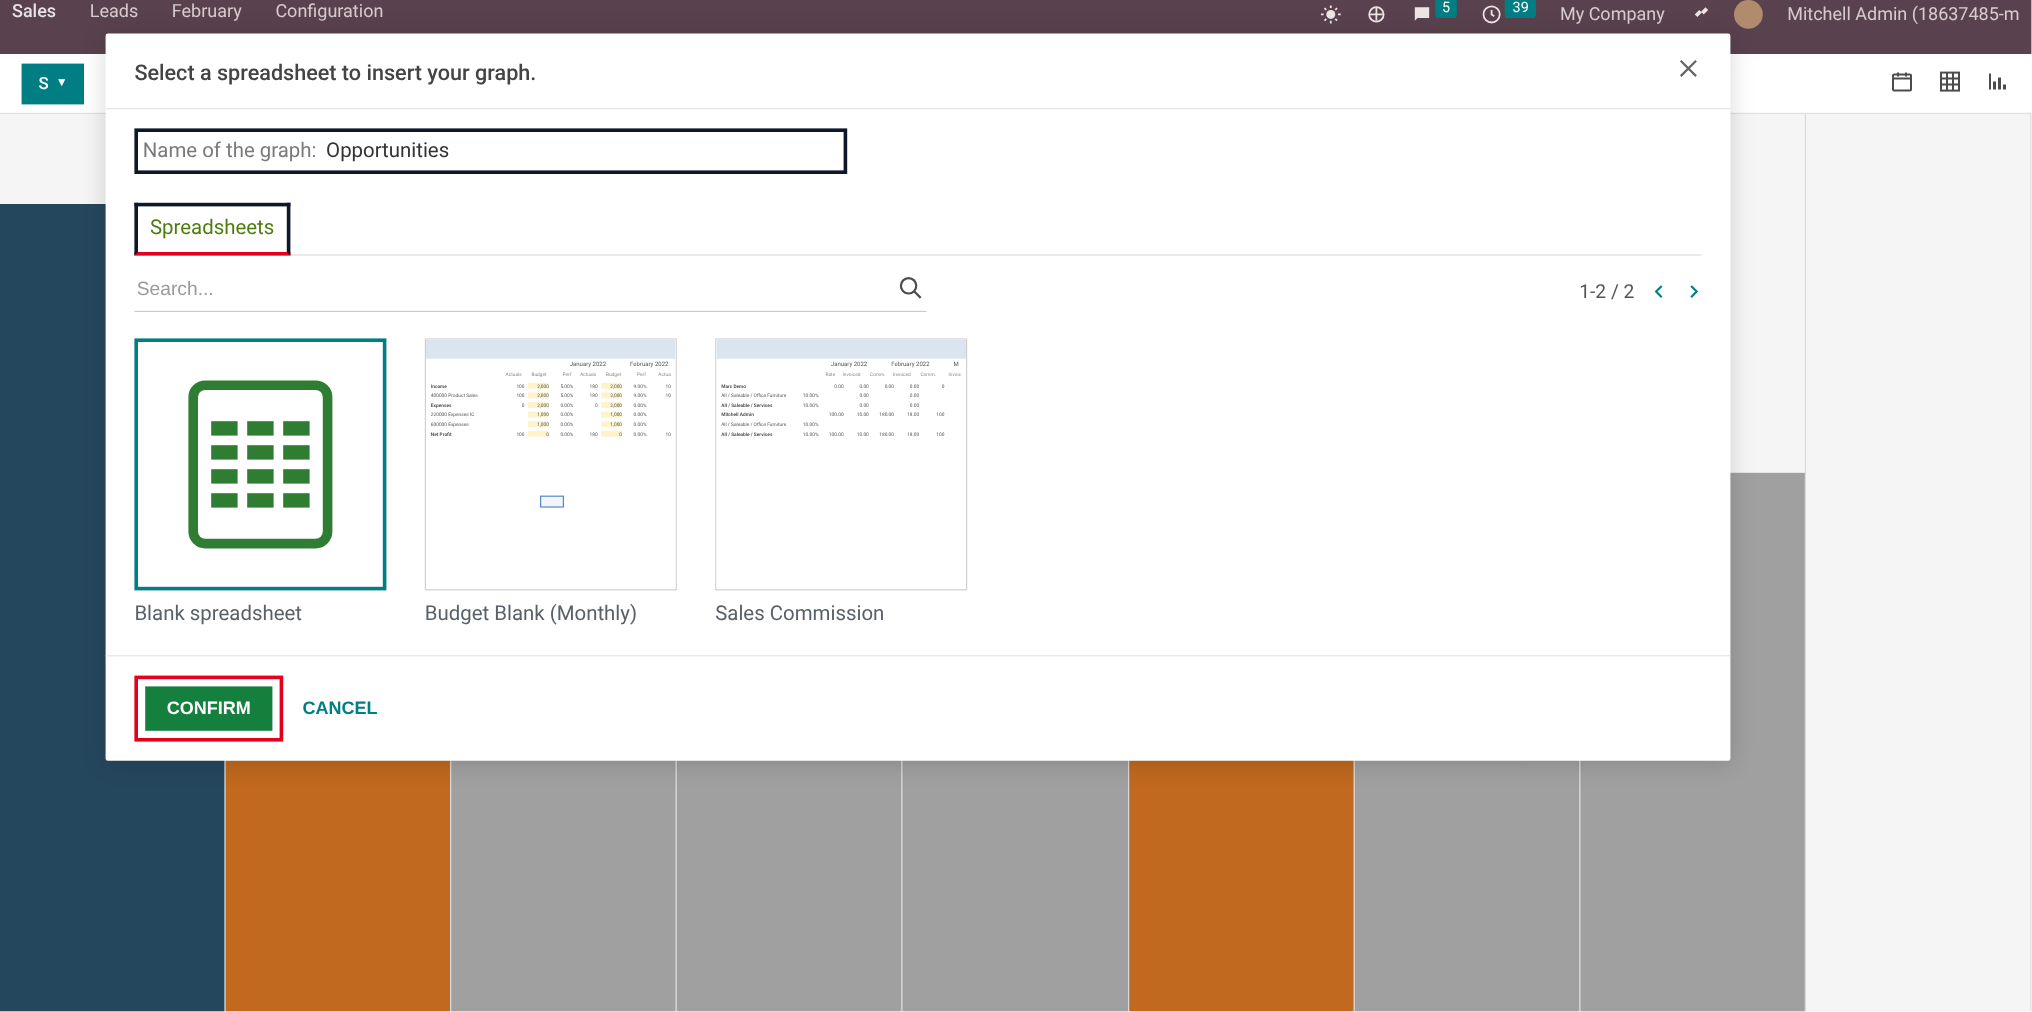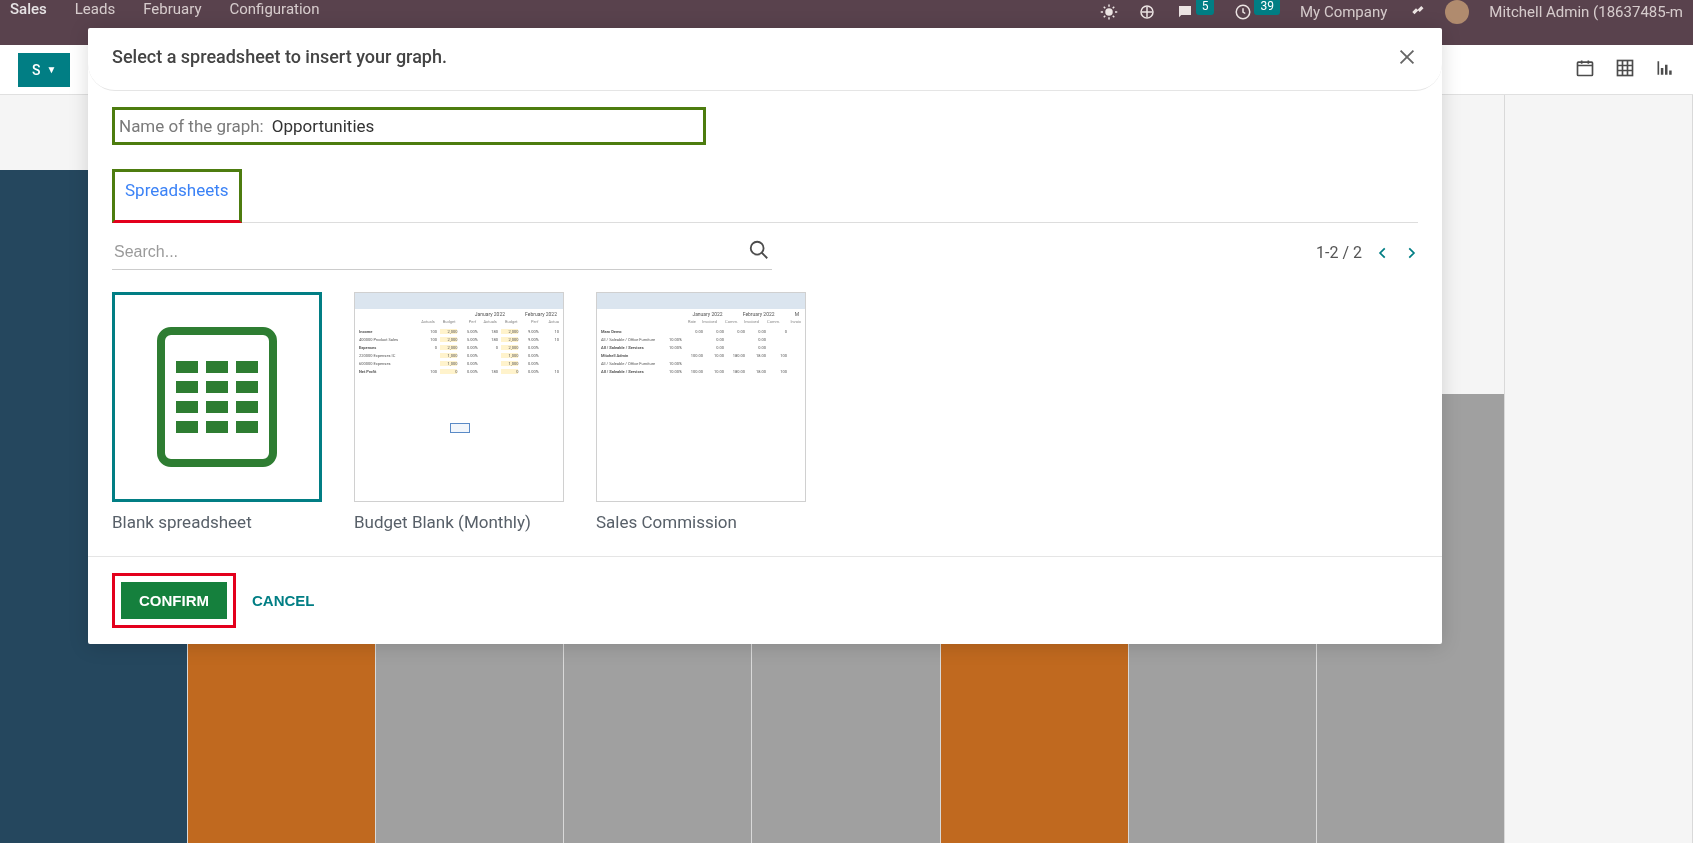--- a/index.html
+++ b/index.html
@@ -90,50 +90,49 @@
       left:88px;
       width:1354px;
       background:#fff;
       border-radius:2px;
       box-shadow:0 2px 20px rgba(0,0,0,0.15);
       display:flex;
       flex-direction:column;
     }
     .modal-header{
       display:flex;
-      align-items:flex-start;
+      align-items:flex-end;
       justify-content:space-between;
       padding:18px 24px 18px 24px;
       border-bottom:1px solid #e5e5e5;
-      border-radius:27px;
     }
     .modal-title{ font-size:18px; color:#444; font-weight:500;}
     .close-x{ cursor:pointer; color:#666; }
 
     .modal-body{ padding:16px 24px 24px 24px; position:relative; }
 
-    .highlight-red { border:3px solid #4d7c0f; }
+    .highlight-red { border:3px solid #0f172a; }
 
     .field-row{
       display:flex; align-items:center;
       padding:6px 8px 6px 4px;
       width:594px;
       font-size:17px;
     }
     .field-label{ color:#7a7a7a; margin-right:8px; }
     .field-value{ color:#333; }
 
     .tabs-row{
       margin-top:24px;
     }
     .tab{
       display:inline-block;
-      padding:8px 10px 20px 10px;
+      padding:8px 10px 10px 10px;
       font-size:17px;
-      color:#3b82f6;
+      color:#4d7c0f;
     }
     .tab-underline{
       border-bottom:1px solid #ddd;
       margin-top:-1px;
     }
 
     .search-row{
       display:flex; align-items:center; justify-content:space-between;
       margin-top:12px;
     }

